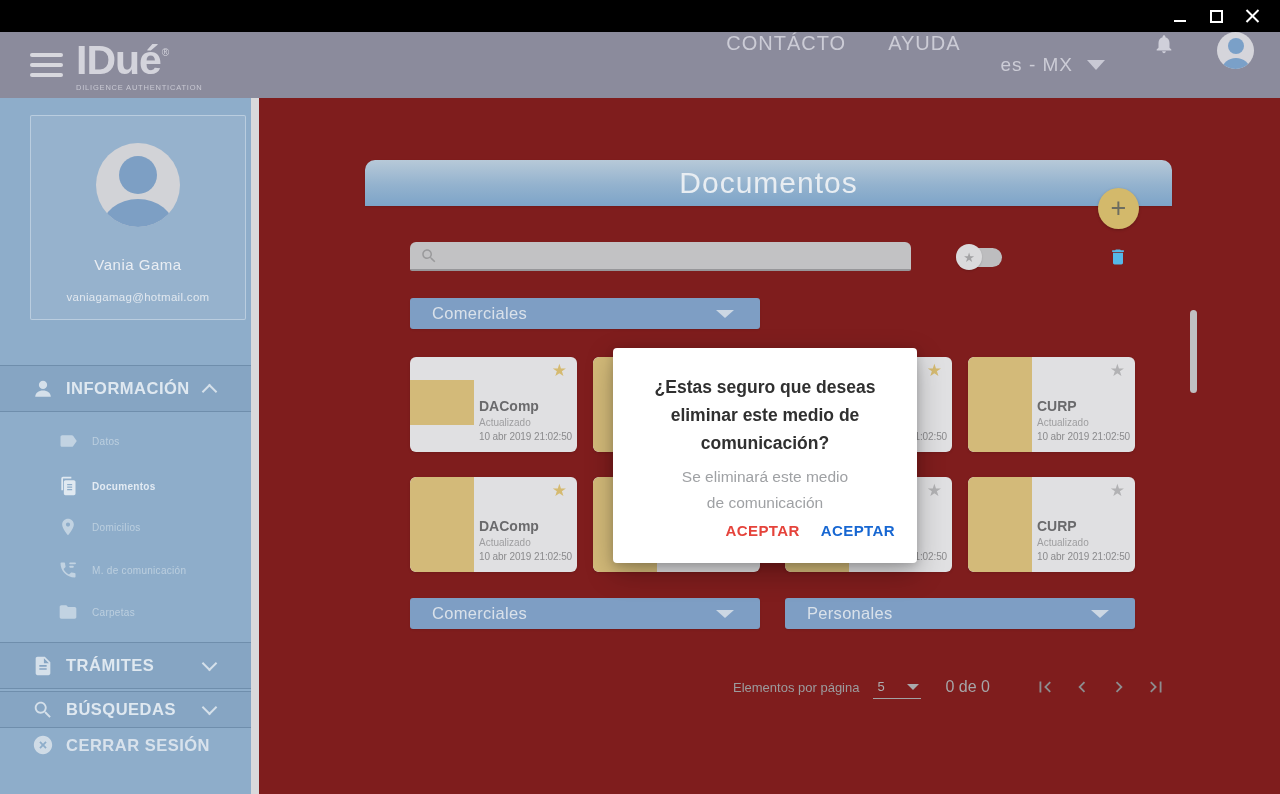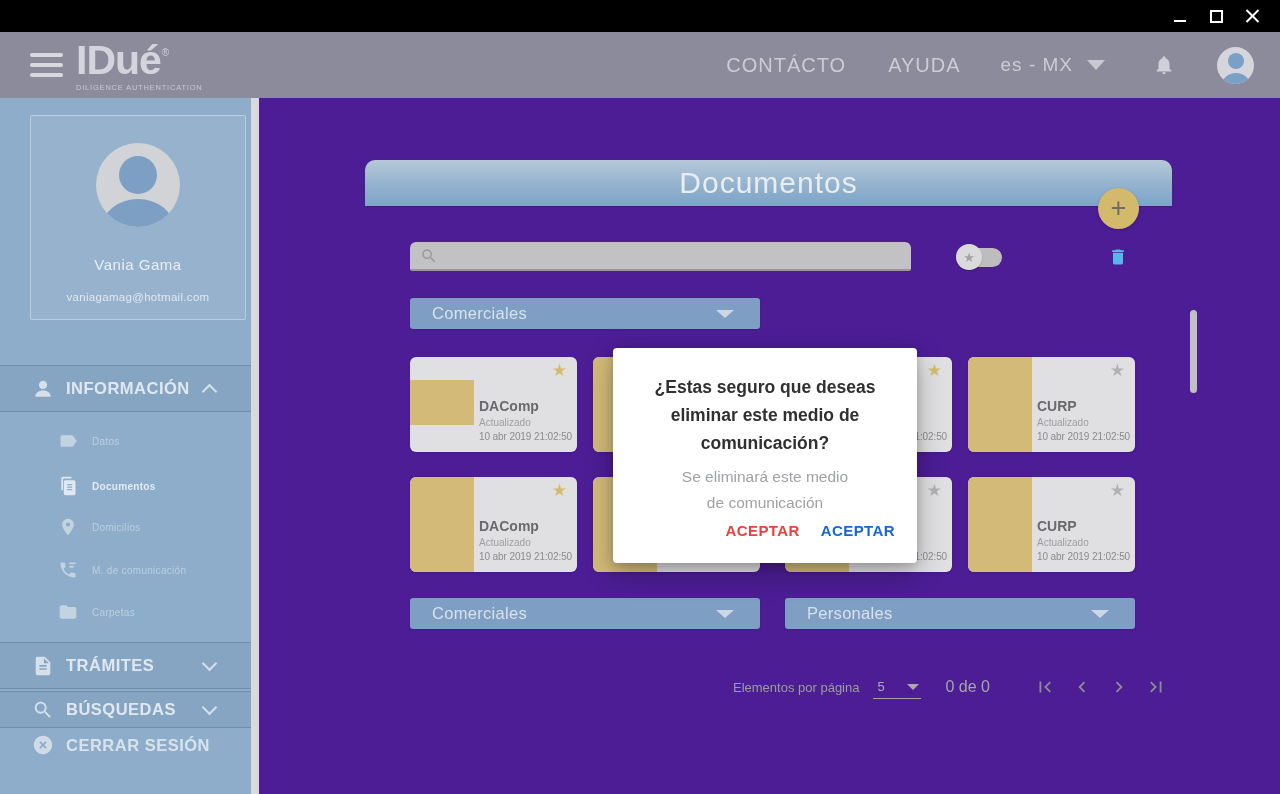--- a/index.html
+++ b/index.html
@@ -1,16 +1,16 @@
 <!DOCTYPE html>
 <html><head>
 <meta charset="utf-8">
 <style>
   html,body{margin:0;padding:0;background:#555;}
-  #app{position:relative;width:1280px;height:794px;background:#4c1d95;overflow:hidden;
+  #app{position:relative;width:1280px;height:794px;background:#7f1d1d;overflow:hidden;
        font-family:"Liberation Sans",sans-serif;-webkit-font-smoothing:antialiased;}
 
   
   .titlebar{position:absolute;left:0;top:0;width:1280px;height:32px;background:#000;
             display:flex;justify-content:flex-end;align-items:center;padding-right:10px;box-sizing:border-box;}
   .win-btn{width:36px;height:28px;display:flex;align-items:center;justify-content:center;cursor:default;}
   .min-glyph{width:12px;height:2px;background:#fff;margin-top:10px;}
   .max-glyph{width:11px;height:11px;border:2px solid #fff;box-sizing:border-box;width:13px;height:13px;}
   .close-glyph{position:relative;width:15px;height:15px;}
   .close-glyph::before,.close-glyph::after{content:"";position:absolute;left:-1px;top:6.5px;width:17px;height:2px;background:#fff;}
@@ -18,21 +18,21 @@
   .close-glyph::after{transform:rotate(-45deg);}
 
   
   .navbar{position:absolute;left:0;top:32px;width:1280px;height:66px;background:#8b8b9c;}
   .hamburger{position:absolute;left:30px;top:21px;width:33px;height:24px;display:flex;flex-direction:column;justify-content:space-between;cursor:pointer;}
   .hamburger span{display:block;width:33px;height:4px;border-radius:2px;background:#d8d8de;}
   .logo{position:absolute;left:76px;top:8px;color:#d4d4dc;line-height:1;}
   .logo-title{font-size:41px;font-weight:bold;letter-spacing:-1px;}
   .logo-reg{font-size:10px;vertical-align:18px;margin-left:1px;}
   .logo-sub{font-size:7.5px;letter-spacing:0.8px;margin-top:3px;color:#c9c9d3;}
-  .nav-right{position:absolute;right:26px;top:0;height:66px;display:flex;align-items:center;}
+  .nav-right{position:absolute;right:26px;top:0;height:66px;display:flex;}
   .nav-link{font-size:20px;color:#ccccd6;letter-spacing:1px;cursor:pointer;}
   .nav-link.help{margin-left:42px;}
   .nav-lang{margin-left:40px;display:flex;align-items:center;cursor:pointer;}
   .nav-lang .lang-label{font-size:19px;color:#ccccd6;letter-spacing:1px;}
   .lang-caret{margin-left:14px;width:0;height:0;border-left:9px solid transparent;border-right:9px solid transparent;border-top:10px solid #c9c9d4;}
   .bell{margin-left:48px;width:22px;height:24px;cursor:pointer;}
   .bell svg{width:22px;height:24px;fill:#d0d0da;}
   .nav-avatar{margin-left:42px;width:37px;height:37px;border-radius:50%;background:#d5d5db;position:relative;overflow:hidden;cursor:pointer;}
   .nav-avatar .head{position:absolute;left:50%;top:6px;transform:translateX(-50%);width:16px;height:16px;border-radius:50%;background:#7aa0c8;}
   .nav-avatar .body{position:absolute;left:50%;bottom:-13px;transform:translateX(-50%);width:28px;height:24px;border-radius:50%;background:#7aa0c8;}

